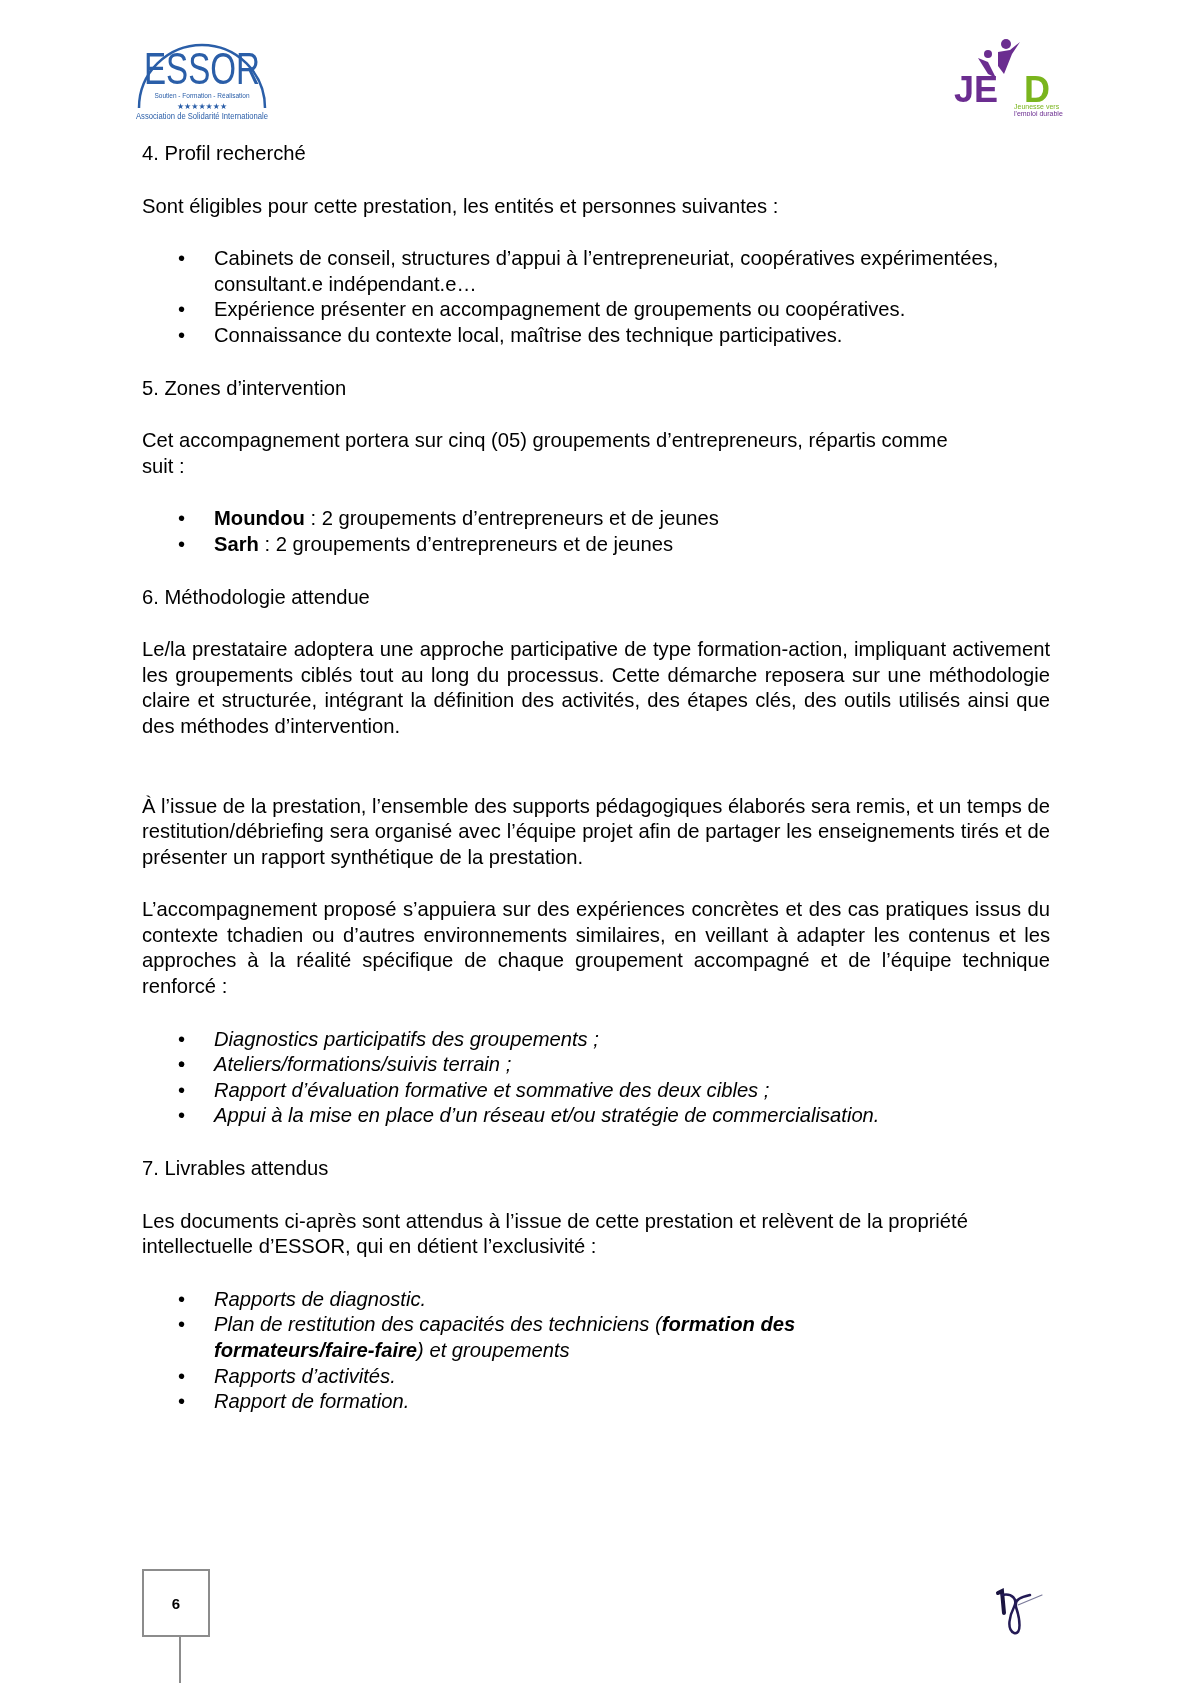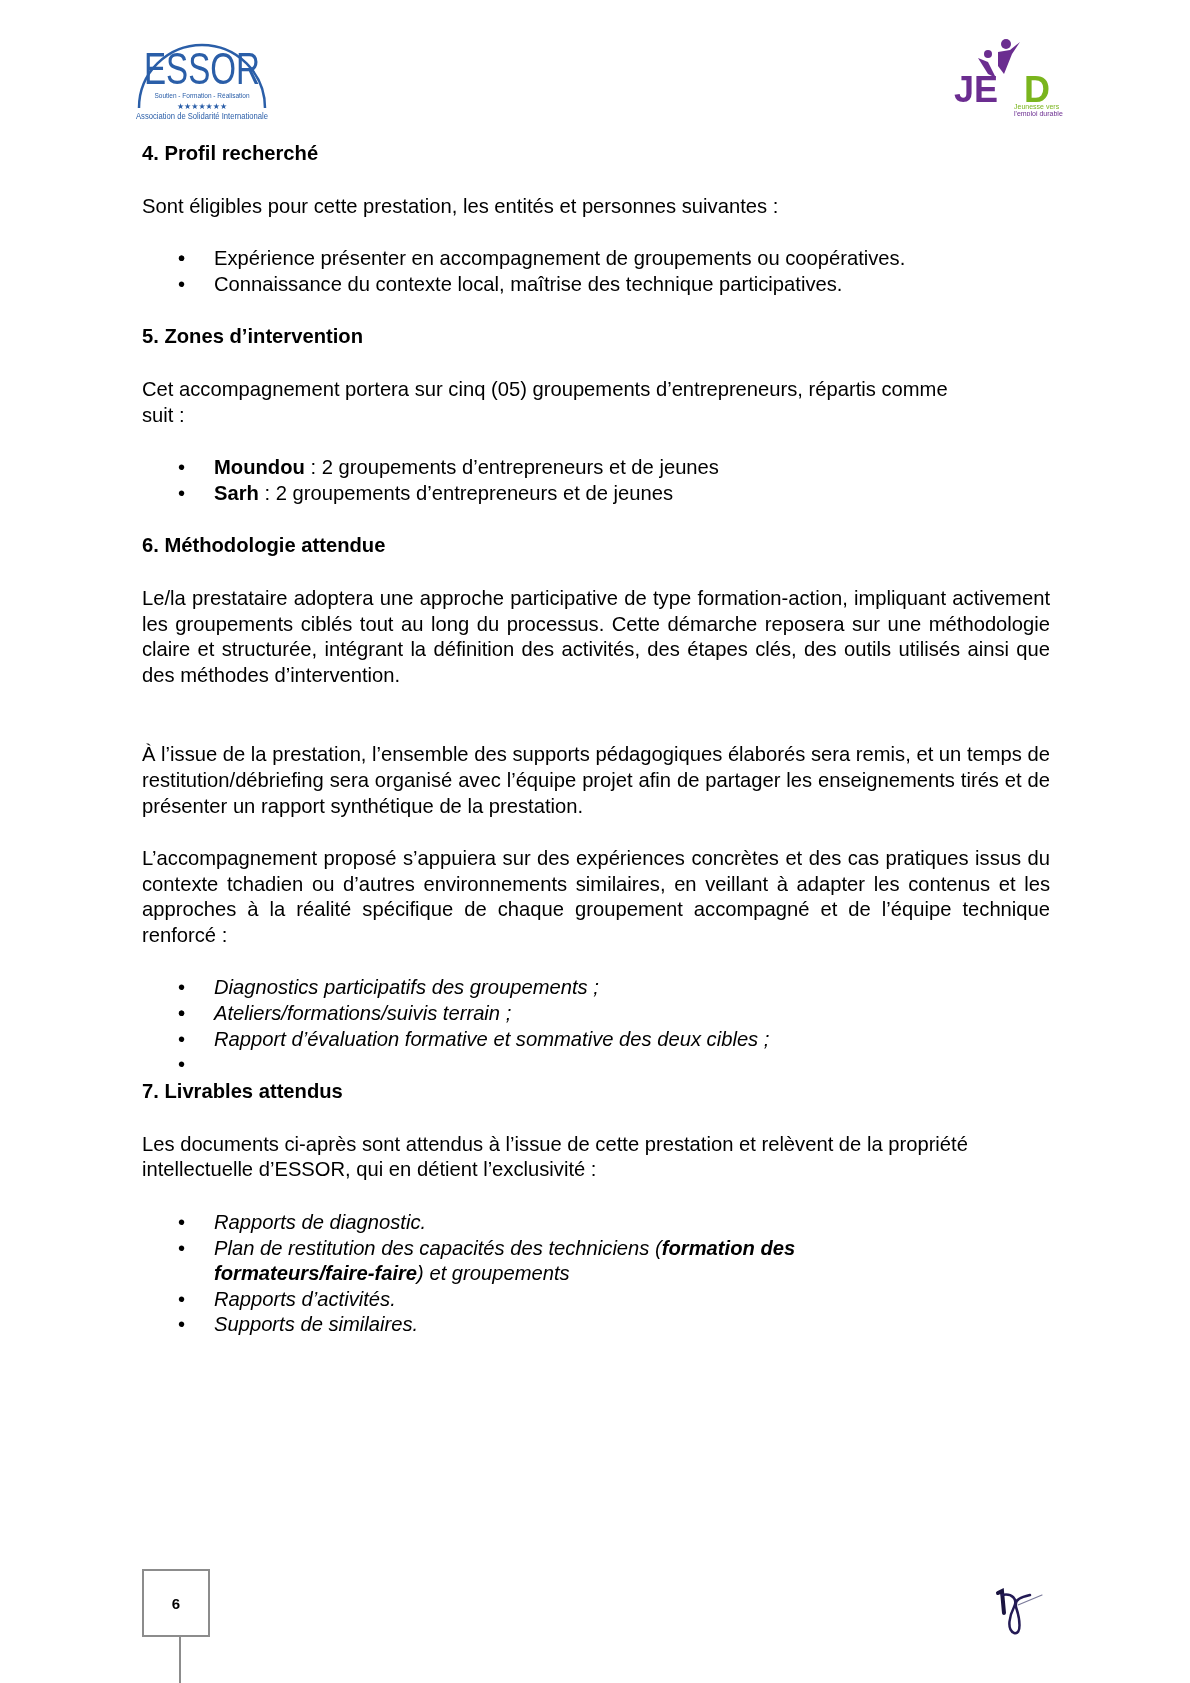--- a/index.html
+++ b/index.html
@@ -1,21 +1,21 @@
 <!DOCTYPE html>
 <html><head>
   <meta charset="utf-8">
   <style>
     html, body { margin: 0; padding: 0; background: #ffffff; }
     body { width: 1190px; height: 1683px; position: relative; overflow: hidden;
            font-family: "Liberation Sans", sans-serif; color: #000; }
     .logo-essor { position: absolute; left: 133px; top: 22px; width: 138px; height: 108px; }
     .logo-jed { position: absolute; left: 952px; top: 38px; width: 132px; height: 78px; }
     .content { position: absolute; left: 142px; top: 141px; width: 908px; font-size: 20.2px; line-height: 25.6px; }
-    h2 { font-size: 20.2px; font-weight: bold; margin: 0; line-height: 25.6px; }
+    h2 { font-size: 20.2px; font-weight: normal; margin: 0; line-height: 25.6px; }
     p { margin: 0; }
     .gap { height: 27px; }
     .just { text-align: justify; }
     ul { list-style: none; margin: 0; padding: 0; }
     ul li { position: relative; padding-left: 72px; }
     ul li .bullet { position: absolute; left: 36px; top: 0; }
     .it { font-style: italic; }
     .page-box { position: absolute; left: 142px; top: 1569px; width: 68px; height: 68px;
                 border: 2px solid #8c8c8c; box-sizing: border-box; display: flex;
                 align-items: center; justify-content: center; font-weight: bold; font-size: 15px; }
@@ -50,21 +50,21 @@
   </svg>
 </div>
 
 <div class="content">
 
   <h2>4. Profil recherché</h2>
   <div class="gap"></div>
   <p>Sont éligibles pour cette prestation, les entités et personnes suivantes :</p>
   <div class="gap"></div>
   <ul>
-    <li><span class="bullet">•</span></li>
+    <li><span class="bullet">•</span><span>Cabinets de conseil, structures d’appui à l’entrepreneuriat, coopératives expérimentées, consultant.e indépendant.e…</span></li>
     <li><span class="bullet">•</span><span>Expérience présenter en accompagnement de groupements ou coopératives.</span></li>
     <li><span class="bullet">•</span><span>Connaissance du contexte local, maîtrise des technique participatives.</span></li>
   </ul>
   <div class="gap"></div>
 
   <h2>5. Zones d’intervention</h2>
   <div class="gap"></div>
   <p style="width:830px">Cet accompagnement portera sur cinq (05) groupements d’entrepreneurs, répartis comme suit :</p>
   <div class="gap"></div>
   <ul>
@@ -80,33 +80,33 @@
   <div class="gap"></div>
   <p class="just">À l’issue de la prestation, l’ensemble des supports pédagogiques élaborés sera remis, et un temps de restitution/débriefing sera organisé avec l’équipe projet afin de partager les enseignements tirés et de présenter un rapport synthétique de la prestation.</p>
   <div class="gap"></div>
   <p class="just">L’accompagnement proposé s’appuiera sur des expériences concrètes et des cas pratiques issus du contexte tchadien ou d’autres environnements similaires, en veillant à adapter les contenus et les approches à la réalité spécifique de chaque groupement accompagné et de l’équipe technique renforcé :</p>
   <div class="gap"></div>
   <ul class="it">
     <li><span class="bullet" style="font-style:normal">•</span><span>Diagnostics participatifs des groupements ;</span></li>
     <li><span class="bullet" style="font-style:normal">•</span></li>
     <li><span class="bullet" style="font-style:normal">•</span><span>Ateliers/formations/suivis terrain ;</span></li>
     <li><span class="bullet" style="font-style:normal">•</span><span>Rapport d’évaluation formative et sommative des deux cibles ;</span></li>
-    <li><span class="bullet" style="font-style:normal">•</span></li>
+    <li><span class="bullet" style="font-style:normal">•</span><span>Appui à la mise en place d’un réseau et/ou stratégie de commercialisation.</span></li>
   </ul>
   <div class="gap"></div>
 
   <h2>7. Livrables attendus</h2>
   <div class="gap"></div>
   <p style="width:900px">Les documents ci-après sont attendus à l’issue de cette prestation et relèvent de la propriété intellectuelle d’ESSOR, qui en détient l’exclusivité :</p>
   <div class="gap"></div>
   <ul class="it">
     <li><span class="bullet" style="font-style:normal">•</span><span>Rapports de diagnostic.</span></li>
     <li style="width:640px"><span class="bullet" style="font-style:normal">•</span><span>Plan de restitution des capacités des techniciens (</span><b>formation des formateurs/faire-faire</b><span>) et groupements</span></li>
     <li><span class="bullet" style="font-style:normal">•</span><span>Rapports d’activités.</span></li>
-    <li><span class="bullet" style="font-style:normal">•</span><span>Supports de similaires.</span></li>
+    <li><span class="bullet" style="font-style:normal">•</span><span>Rapport de formation.</span></li>
   </ul>
 </div>
 
 <div class="page-box">
   <span>6</span>
 </div>
 <div class="page-line"></div>
 
 <div class="signature">
   <svg width="60" height="55" viewBox="0 0 60 55">

